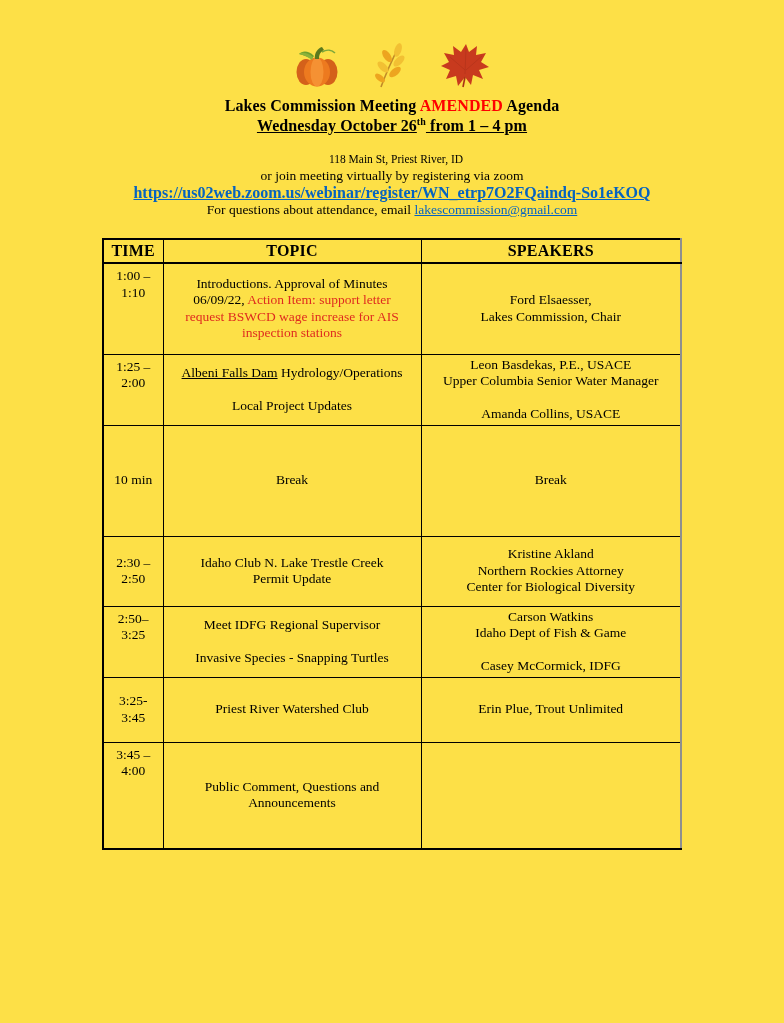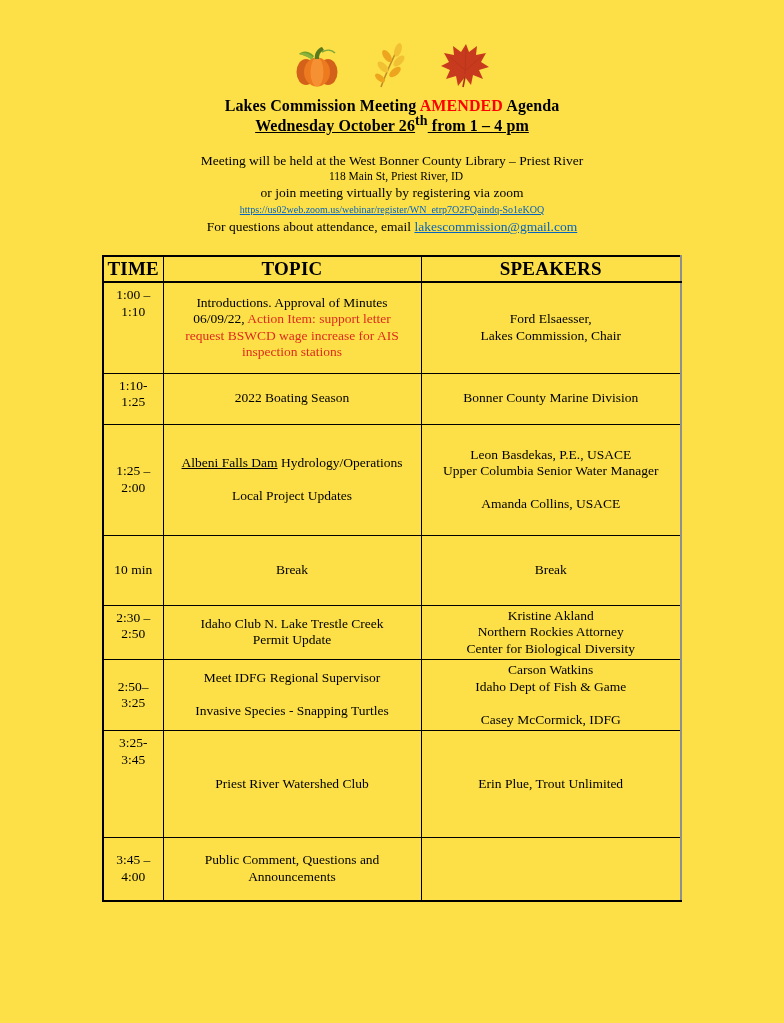--- a/index.html
+++ b/index.html
@@ -10,39 +10,39 @@
   }
   .page { position:relative; width:784px; height:1023px; overflow:hidden; background:#fde047; }
 
   
   .masthead { text-align:center; }
   .icons-row { display:flex; justify-content:center; align-items:flex-end; gap:33px; padding-top:42px; height:46px; }
   .icons-row svg { display:block; }
   .title-block { margin-top:8px; font-size:16px; font-weight:bold; line-height:20px; letter-spacing:0.1px; }
   .amended { color:#FF0000; }
   .date-line-wrap span { text-decoration:underline; }
-  .date-line-wrap sup { font-size:14px; line-height:0; }
+  .date-line-wrap sup { font-size:10px; line-height:0; }
 
   
   .info { margin-top:16px; font-size:13.5px; line-height:17px; }
   .info .addr { font-size:11.5px; line-height:15px;padding-left:8px; }
   .info a { color:#0563C1; text-decoration:underline; cursor:pointer; }
-  .zoom-link-line { font-size:10px; }
+  .zoom-link-line { font-size:16px;font-weight:bold; }
 
   
   table.agenda {
     margin:20px auto 0; width:578px; table-layout:fixed;
     border-collapse:collapse; border:2px solid #000; border-right:2px solid #8F8F8F;
   }
   table.agenda col.c-time { width:60px; }
   table.agenda col.c-topic { width:258px; }
   table.agenda col.c-speakers { width:260px; }
   table.agenda th, table.agenda td { border:1px solid #000; text-align:center; }
   table.agenda th {
-    font-size:19px; font-weight:bold; padding:1px 2px; height:20px;
+    font-size:16px; font-weight:bold; padding:1px 2px; height:20px;
     border-bottom:2px solid #000; letter-spacing:0.2px;
   }
   table.agenda td { font-size:13.5px; line-height:16.5px; vertical-align:middle; padding:2px 6px; }
   td.time-cell { white-space:pre-line; padding:2px 2px; }
   tbody tr:nth-child(1) { height:91px;padding-left:31px; }
   tbody tr:nth-child(2) { height:51px; }
   tbody tr:nth-child(3) { height:111px; }
   tbody tr:nth-child(4) { height:70px; }
   tbody tr:nth-child(5) { height:32px; }
   tbody tr:nth-child(6) { height:65px; }
@@ -93,21 +93,20 @@
         <path d="M26 6 L25 32 M10 15 L25 28 M42 14 L26 28" stroke="#B5331A" stroke-width="0.8" fill="none"></path>
       </svg>
     </div>
 
     <div class="title-block">
       <div><span>Lakes Commission Meeting </span><span class="amended">AMENDED</span><span> Agenda</span></div>
       <div class="date-line-wrap"><span>Wednesday October 26</span><sup>th</sup><span> from 1 – 4 pm</span></div>
     </div>
 
     <div class="info">
-      <div>Meeting will be held at the West Bonner County Library – Priest River</div>
       <div class="addr">118 Main St, Priest River, ID</div>
       <div>or join meeting virtually by registering via zoom</div>
       <div class="zoom-link-line"><a>https://us02web.zoom.us/webinar/register/WN_etrp7O2FQaindq-So1eKOQ</a></div>
       <div><span>For questions about attendance, email </span><a>lakescommission@gmail.com</a></div>
     </div>
 
   </div>
 
   <table class="agenda">
     <colgroup>
@@ -131,30 +130,20 @@
             <div class="line"><span>06/09/22, </span><span class="seg-red">Action Item: support letter</span></div>
             <div class="line"><span class="seg-red">request BSWCD wage increase for AIS</span></div>
             <div class="line"><span class="seg-red">inspection stations</span></div>
           </td>
           <td class="speakers-cell">
             <div class="line"><span>Ford Elsaesser,</span></div>
             <div class="line"><span>Lakes Commission, Chair</span></div>
           </td>
         </tr>
         <tr>
-          <td class="time-cell">1:10-
-1:25</td>
-          <td class="topic-cell">
-            <div class="line"><span>2022 Boating Season</span></div>
-          </td>
-          <td class="speakers-cell">
-            <div class="line"><span>Bonner County Marine Division</span></div>
-          </td>
-        </tr>
-        <tr>
           <td class="time-cell">1:25 –
 2:00</td>
           <td class="topic-cell">
             <div class="line"><span class="seg-u">Albeni Falls Dam</span><span> Hydrology/Operations</span></div>
             <div class="line">&nbsp;</div>
             <div class="line"><span>Local Project Updates</span></div>
           </td>
           <td class="speakers-cell">
             <div class="line"><span>Leon Basdekas, P.E., USACE</span></div>
             <div class="line"><span>Upper Columbia Senior Water Manager</span></div>

